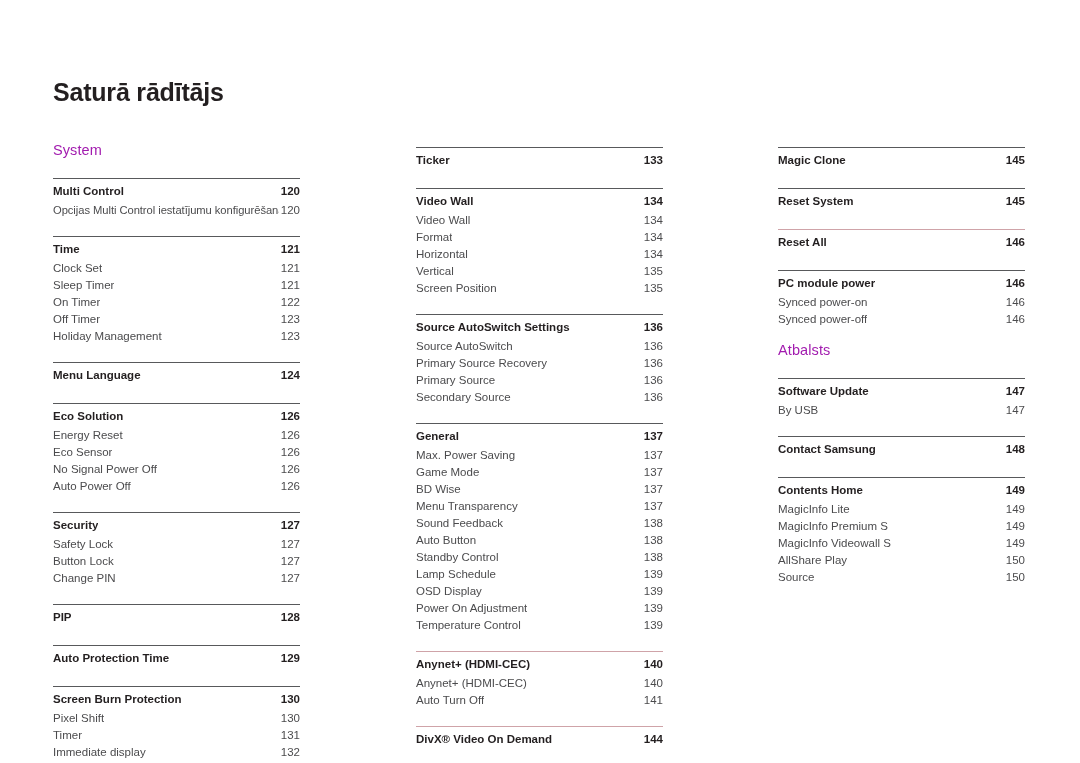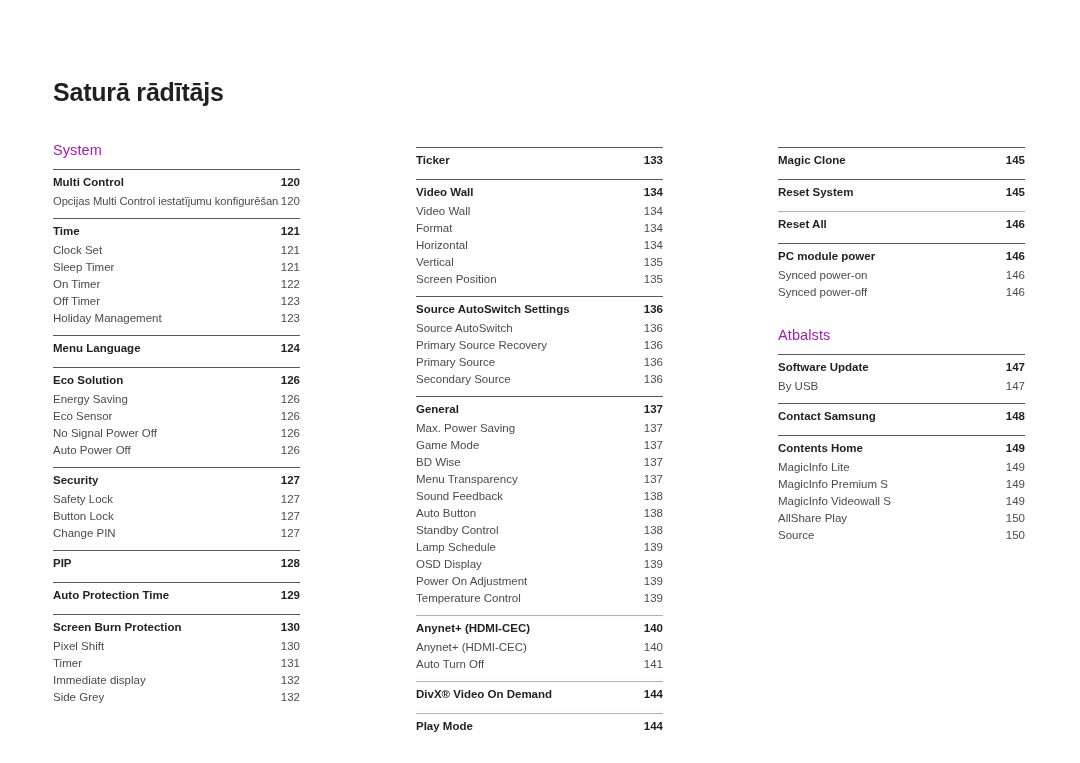--- a/index.html
+++ b/index.html
@@ -51,27 +51,27 @@
   .col-3 { left: 778px; width: 247px; }
 
   
   .section-head {
     font-size: 14.5px;
     color: #a21caf;
     font-weight: normal;
     letter-spacing: 0.1px;
     padding-bottom: 3px;
   }
-  .section-head.spaced { margin-top: 26px; }
+  .section-head.spaced { margin-top: 14px; }
 
   
   .group {
     border-top: 1px solid #58595b;
     padding-top: 2px;
-    margin-top: 8px;
+    margin-top: 17px;
   }
   .group.first { margin-top: 5px; }
   .group.rose  { border-top-color: #cfa3a8; }
 
   .row {
     display: flex;
     align-items: baseline;
     justify-content: space-between;
     line-height: 16px;
     padding: 1px 0 1px 0;
@@ -157,21 +157,21 @@
             <span class="label">Menu Language</span>
             <span class="pg">124</span>
           </div>
         </div>
         <div class="group">
           <div class="row main">
             <span class="label">Eco Solution</span>
             <span class="pg">126</span>
           </div>
           <div class="row sub">
-            <span class="label">Energy Saving</span>
+            <span class="label">Energy Reset</span>
             <span class="pg">126</span>
           </div>
           <div class="row sub">
             <span class="label">Eco Sensor</span>
             <span class="pg">126</span>
           </div>
           <div class="row sub">
             <span class="label">No Signal Power Off</span>
             <span class="pg">126</span>
           </div>

